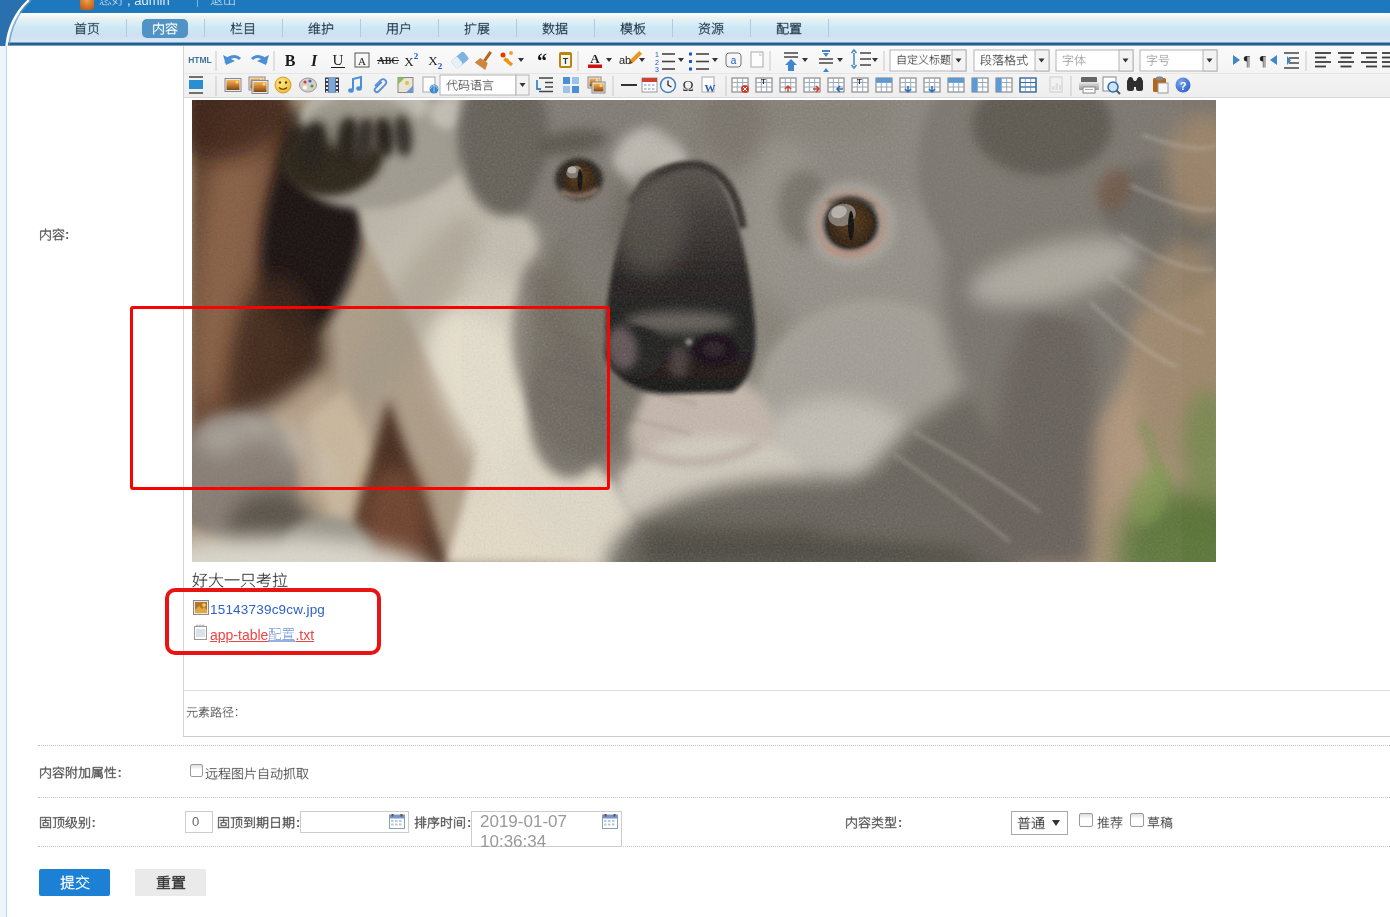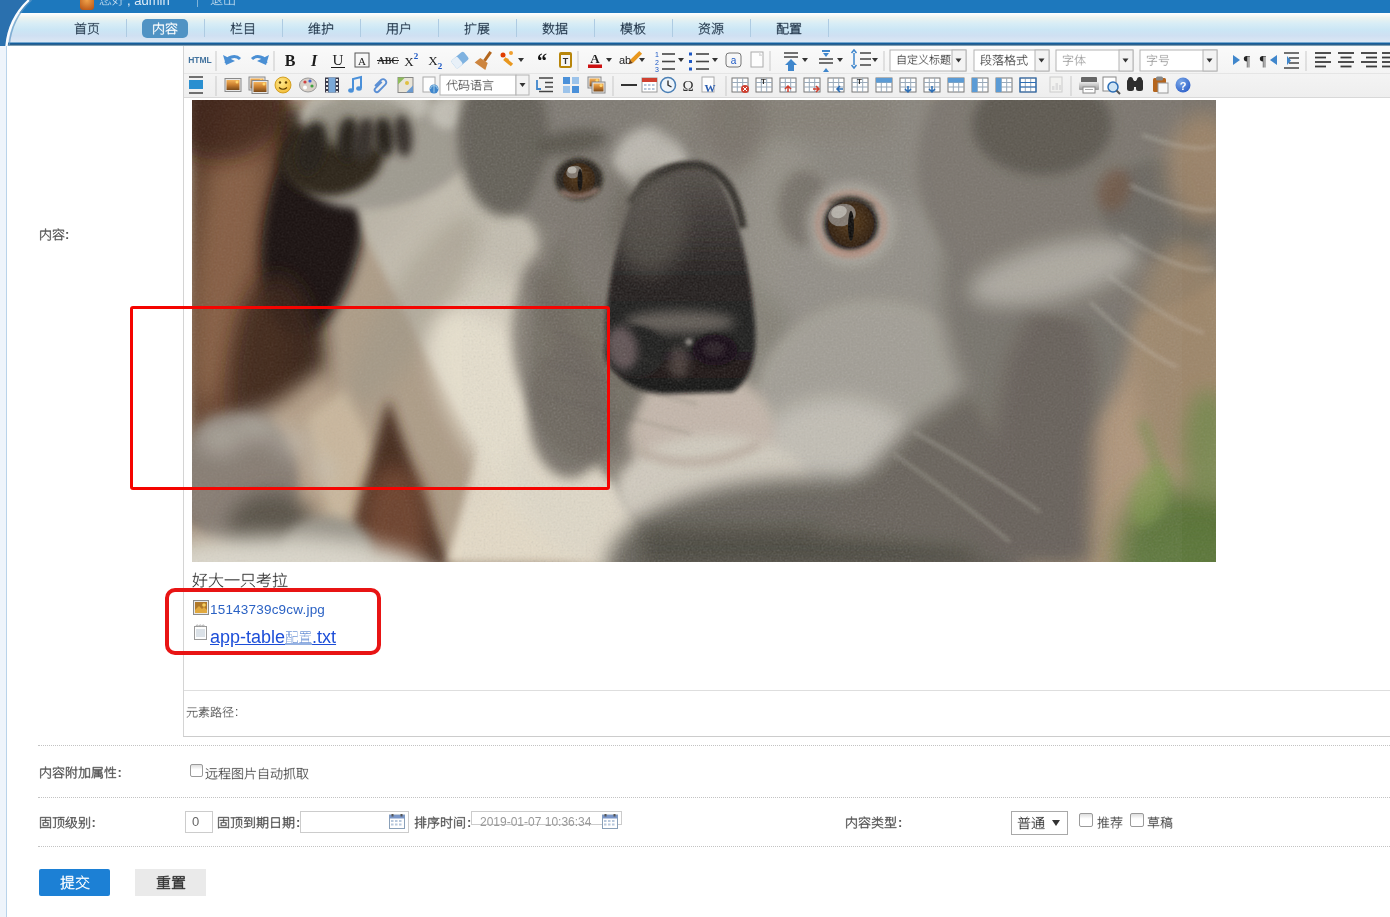--- a/index.html
+++ b/index.html
@@ -748,21 +748,21 @@
 <g stroke="#b9c6d2" stroke-width="1">
       <line x1="3" y1="6" x2="12" y2="6"></line>
       <line x1="3" y1="8" x2="12" y2="8"></line>
       <line x1="3" y1="10" x2="12" y2="10"></line>
       <line x1="3" y1="12" x2="12" y2="12"></line>
     </g>
 <g stroke="#aaa" fill="none">
       <path d="M3,2.5 a1.2,1.5 0 0 1 2.4,0 M6,2.5 a1.2,1.5 0 0 1 2.4,0 M9,2.5 a1.2,1.5 0 0 1 2.4,0"></path>
     </g>
   </svg>
-<div class="ab" style="left:210px;top:626.5px;font-size:18px;color:#1d4ed8"><span style="text-decoration:underline">app-table</span><svg width="27" height="14" style="vertical-align:-2px">
+<div class="ab" style="left:210px;top:626.5px;font-size:14px;color:#ef4444"><span style="text-decoration:underline">app-table</span><svg width="27" height="14" style="vertical-align:-2px">
       <g fill="#2b62c4" transform="translate(0,11.2) scale(0.135,-0.135)">
         <use href="#q74"></use>
         <use href="#q61" x="100"></use>
       </g>
       <line x1="0" y1="13" x2="27" y2="13" stroke="#2b62c4"></line>
     </svg><span style="text-decoration:underline">.txt</span></div>
 <div class="ab" style="left:130px;top:305.5px;width:479.5px;height:184px;border:3px solid #f50400;border-radius:3px"></div>
 <div class="ab" style="left:164.5px;top:587.5px;width:216px;height:67px;border:4px solid #e81414;border-radius:10px"></div>
 <svg style="position:absolute;left:38.5px;top:228px;overflow:visible;" width="26.0" height="13" class="">
     <g fill="#555" stroke="#555" stroke-width="5" paint-order="stroke" transform="translate(0,11.4) scale(0.13,-0.13)">
@@ -836,21 +836,21 @@
   </svg>
 <svg style="position:absolute;left:414px;top:816px;overflow:visible;" width="52.0" height="13" class="">
     <g fill="#555" stroke="#555" stroke-width="5" paint-order="stroke" transform="translate(0,11.4) scale(0.13,-0.13)">
       <use href="#q36" x="0.0"></use>
       <use href="#q25" x="100.0"></use>
       <use href="#q41" x="200.0"></use>
       <use href="#q76" x="300.0"></use>
     </g>
   </svg>
 <div class="ab" style="left:467.0px;top:815px;font-size:13px;font-weight:bold;color:#555">:</div>
-<div class="ab" style="left:471px;top:811px;width:151px;height:14px;border:1px solid #ccc;background:#fff;font-size:12px;color:#999;line-height:20px;padding-left:8px">2019-01-07 10:36:34</div>
+<div class="ab" style="left:471px;top:811px;width:151px;height:36px;border:1px solid #ccc;background:#fff;font-size:17px;color:#999;line-height:20px;padding-left:8px">2019-01-07 10:36:34</div>
 <svg class="ab" style="left:602px;top:814px" width="16" height="15" viewBox="0 0 16 15">
 <rect x="0.5" y="1" width="15" height="13.5" fill="#fff" stroke="#8aa0b8"></rect>
 <rect x="0.5" y="1" width="15" height="3.5" fill="#7a96c8"></rect>
 <rect x="2.5" y="0" width="2" height="2.5" fill="#555"></rect>
     <rect x="11.5" y="0" width="2" height="2.5" fill="#555"></rect>
 <g fill="#b8c8dc">
       <rect x="2" y="6" width="2.5" height="2"></rect>
       <rect x="6" y="6" width="2.5" height="2"></rect>
       <rect x="10" y="6" width="2.5" height="2"></rect>
       <rect x="2" y="9.5" width="2.5" height="2"></rect>

